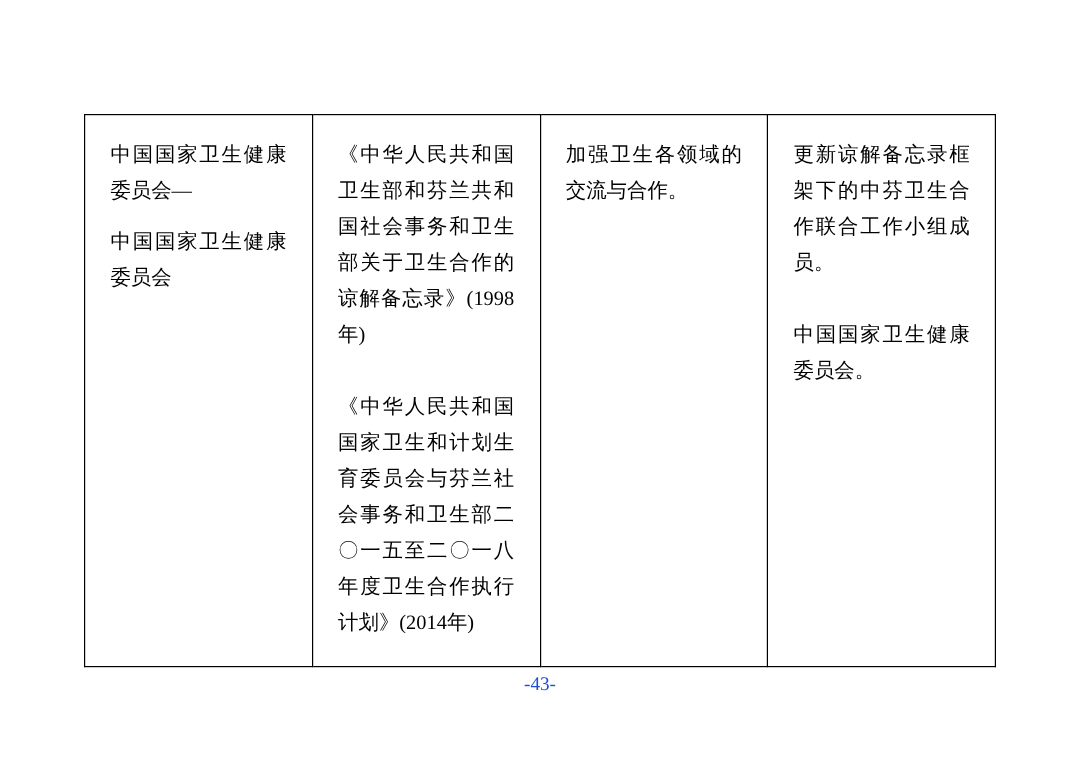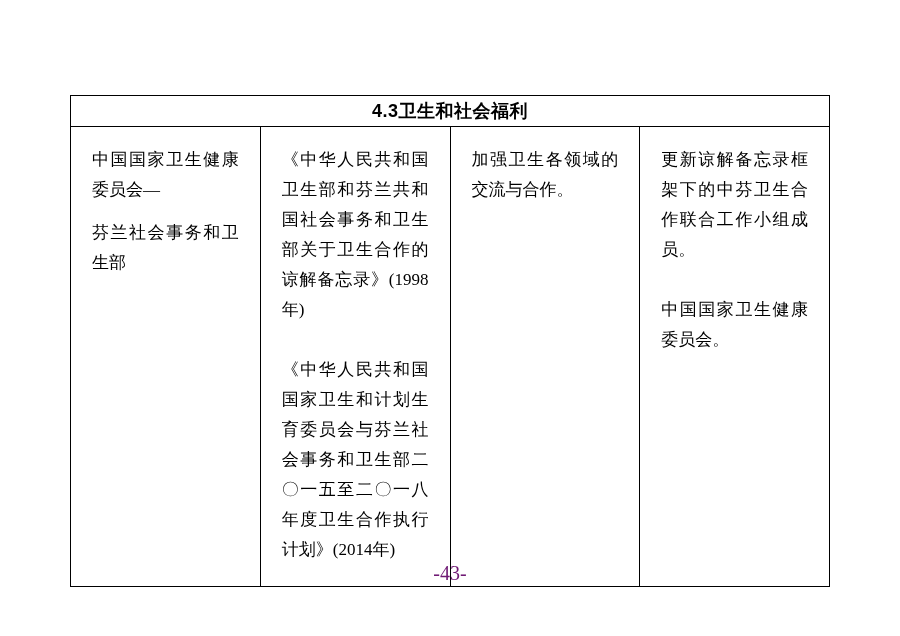--- a/index.html
+++ b/index.html
@@ -62,36 +62,33 @@
   .body-cell p.para-after-blank {
     margin-top: 30px; 
   }
   .page-footer {
     position: absolute;
     left: 0;
     top: 562px;
     width: 100%;
     text-align: center;
     font-family: "Liberation Serif", serif;
-    font-size: 20px;
-    color: #701a75;
+    font-size: 16px;
+    color: #1d4ed8;
   }
 </style>
 </head>
 <body>
 
 <table class="doc-table">
   <tbody>
     <tr>
-      <td class="title-cell" colspan="4">4.3卫生和社会福利</td>
-    </tr>
-    <tr>
       <td class="body-cell">
         <p>中国国家卫生健康委员会—</p>
-        <p>芬兰社会事务和卫生部</p>
+        <p>中国国家卫生健康委员会</p>
       </td>
       <td class="body-cell">
         <p>《中华人民共和国卫生部和芬兰共和国社会事务和卫生部关于卫生合作的谅解备忘录》(1998年)</p>
         <p class="para-after-blank">《中华人民共和国国家卫生和计划生育委员会与芬兰社会事务和卫生部二〇一五至二〇一八年度卫生合作执行计划》(2014年)</p>
       </td>
       <td class="body-cell">
         <p>加强卫生各领域的交流与合作。</p>
       </td>
       <td class="body-cell">
         <p>更新谅解备忘录框架下的中芬卫生合作联合工作小组成员。</p>

